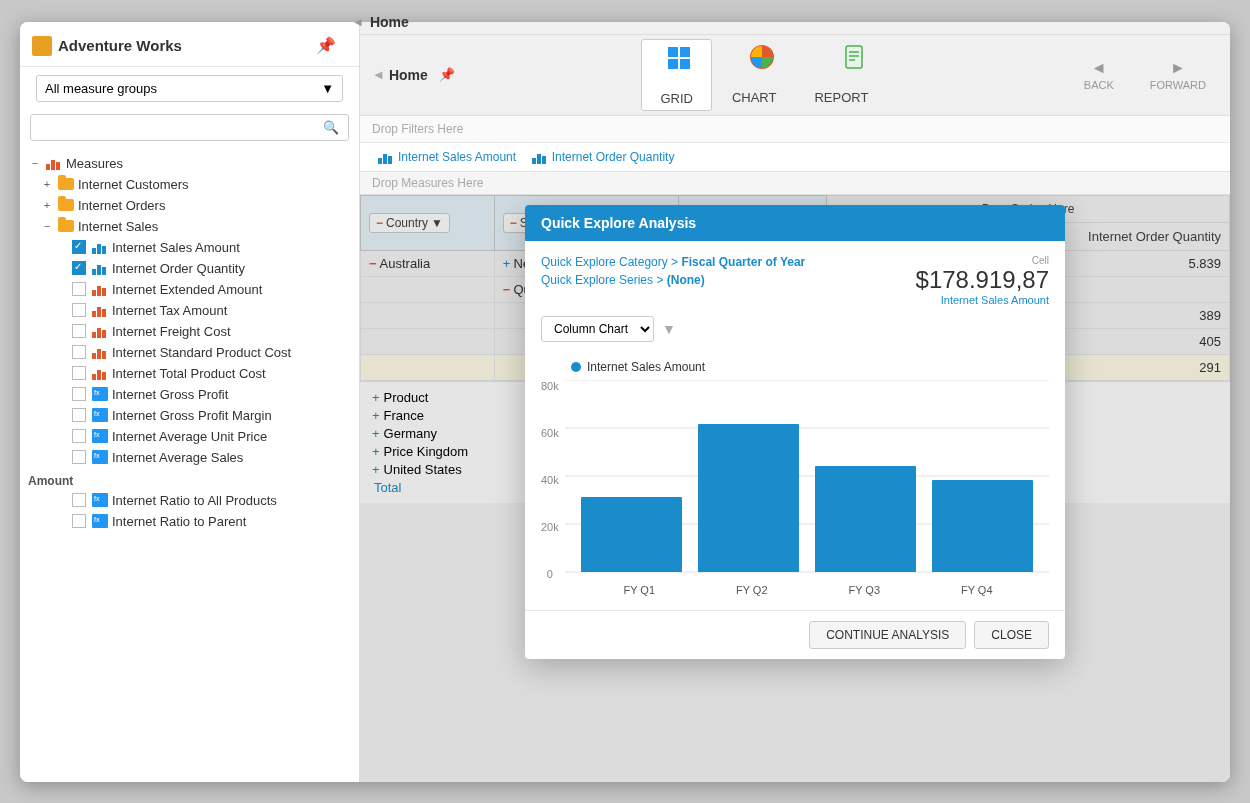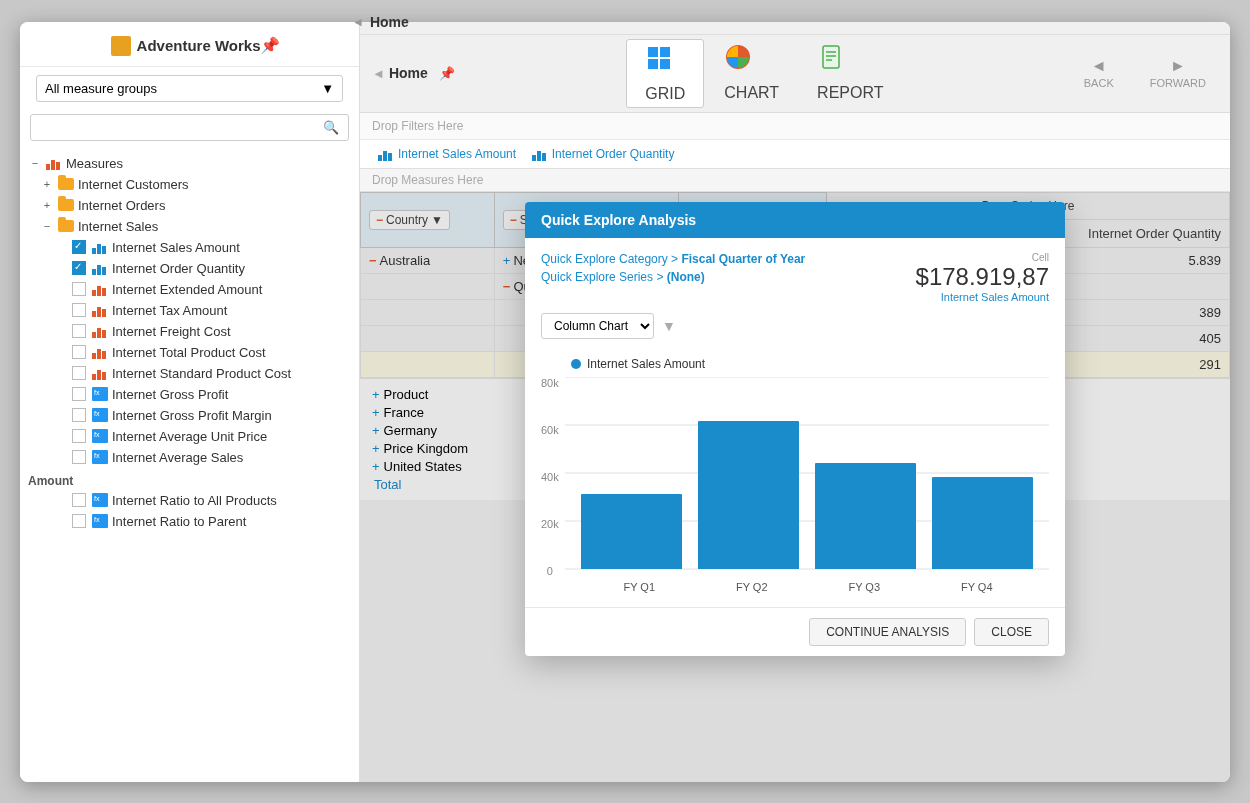--- a/index.html
+++ b/index.html
@@ -27,25 +27,25 @@
     
     .sidebar {
       width: 340px;
       background: #fff;
       border-right: 1px solid #ddd;
       display: flex;
       flex-direction: column;
       flex-shrink: 0;
     }
     .sidebar-header {
-      padding: 14px 0 10px 12px;
+      padding: 14px 23px 10px 12px;
       border-bottom: 1px solid #e8e8e8;
       display: flex;
       align-items: center;
-      justify-content: center;
+      justify-content: space-between;
     }
     .sidebar-title {
       font-size: 15px;
       font-weight: 600;
       color: #333;
       display: flex;
       align-items: center;
       gap: 6px;
     }
     .cube-icon {
@@ -198,28 +198,28 @@
       background: #f0f0f0;
       border-bottom: 1px solid #ddd;
       padding: 6px 12px;
       display: flex;
       align-items: center;
       gap: 0;
     }
     .toolbar-btn {
       display: flex;
       flex-direction: column;
-      align-items: flex-start;
+      align-items: flex-end;
       padding: 4px 18px;
       border: none;
       background: transparent;
       cursor: pointer;
       color: #444;
-      font-size: 16px;
-      gap: 13px;
+      font-size: 13px;
+      gap: 19px;
       border-radius: 3px;
     }
     .toolbar-btn.active {
       background: #fff;
       border: 1px solid #ccc;
     }
     .toolbar-btn .btn-icon {
       width: 28px; height: 28px;
       display: flex;
       align-items: center;
@@ -540,40 +540,40 @@
         <span class="expander"></span>
         <span class="checkbox"></span>
         <span class="bar-icon">
           <span></span>
             <span></span>
             <span></span>
         </span>
         <span class="tree-item-label">Internet Freight Cost</span>
       </div>
 
-      <div class="tree-item indent-2">
+      <div class="tree-item indent-2" style="font-size:12px;">
         <span class="expander"></span>
         <span class="checkbox"></span>
         <span class="bar-icon">
           <span></span>
             <span></span>
             <span></span>
         </span>
-        <span class="tree-item-label">Internet Total Product Cost</span>
-      </div>
-
-      <div class="tree-item indent-2" style="font-size:12px;">
+        <span class="tree-item-label">Internet Standard Product Cost</span>
+      </div>
+
+      <div class="tree-item indent-2">
         <span class="expander"></span>
         <span class="checkbox"></span>
         <span class="bar-icon">
           <span></span>
             <span></span>
             <span></span>
         </span>
-        <span class="tree-item-label">Internet Standard Product Cost</span>
+        <span class="tree-item-label">Internet Total Product Cost</span>
       </div>
 
       <div class="tree-item indent-2">
         <span class="expander"></span>
         <span class="checkbox"></span>
         <span class="calc-icon"></span>
         <span class="tree-item-label">Internet Gross Profit</span>
       </div>
 
       <div class="tree-item indent-2">

